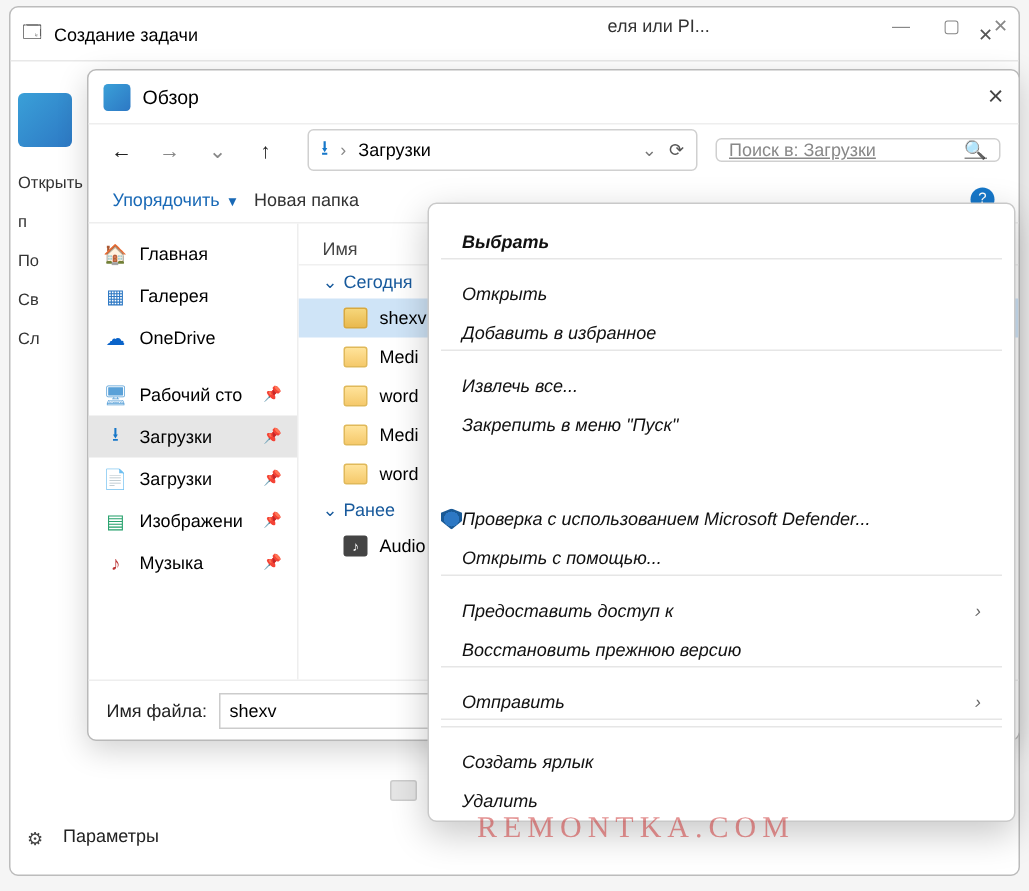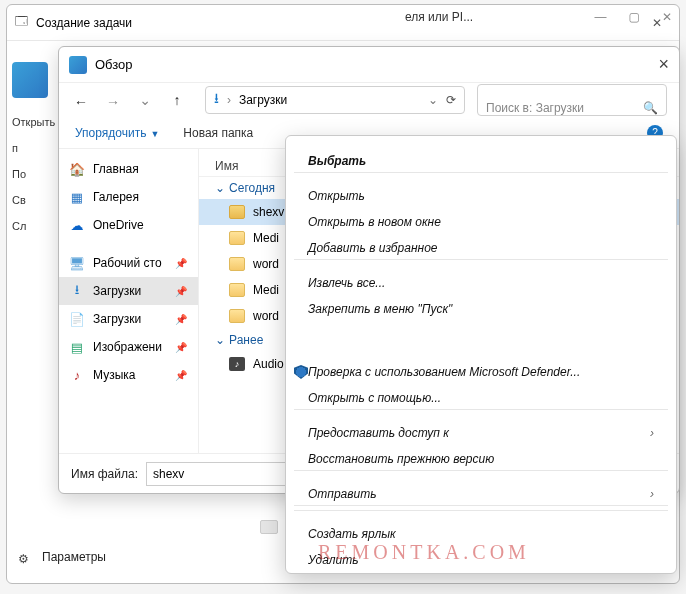--- a/index.html
+++ b/index.html
@@ -28,24 +28,24 @@
 .dlg-titlebar .ttl { margin-left:8px; font-size:13px; }
 .dlg-titlebar .x { margin-left:auto; font-size:18px; color:#444; }
 
 .dlg-nav { height:34px; display:flex; align-items:center; gap:12px; padding:0 12px; }
 .navbtn { width:20px; text-align:center; color:#888; font-size:14px;}
 .navbtn.active{ color:#222;}
 .addr { flex:0 0 260px; height:28px; border:1px solid #d0d0d0; border-radius:4px; display:flex; align-items:center; padding:0 8px; gap:8px; margin-left:6px;}
 .addr .dl{ color:#1677c9; font-size:14px;}
 .addr .chev{ margin-left:auto; color:#777;}
 .addr .ref{ color:#555;}
-.search { flex:1; height:32px; border:1px solid #d0d0d0; border-radius:4px; display:flex; align-items:flex-end; padding:0 8px; color:#888;}
+.search { flex:1; height:16px; border:1px solid #d0d0d0; border-radius:4px; display:flex; align-items:center; padding:0 8px; color:#888;text-decoration:underline;}
 .search .mag{ margin-left:auto;}
 
-.toolbar { height:32px; display:flex; align-items:center; padding:0 16px; gap:24px; border-bottom:1px solid #eee;}
+.toolbar { height:32px; display:flex; align-items:center; padding:0 16px; gap:10px; border-bottom:1px solid #eee;}
 .toolbar .org{ color:#1969b6;}
 .toolbar .org .dd{ font-size:9px; margin-left:4px;}
 .toolbar .nf{ color:#333;}
 .toolbar .help{ margin-left:auto; width:16px; height:16px; border-radius:50%; background:#1677c9; color:#fff; text-align:center; line-height:16px; font-size:10px;}
 
 .dlg-body { flex:1; display:flex; min-height:0;}
 .tree { width:140px; border-right:1px solid #eee; padding:6px 0; overflow:hidden;}
 .tree .item{ display:flex; align-items:center; gap:8px; height:28px; padding:0 10px;}
 .tree .item.sel{ background:#e6e6e6;}
 .tree .item .pin{ margin-left:auto; color:#777; font-size:10px;}
@@ -220,23 +220,20 @@
 
 <div class="ctx" id="ctx">
     <div class="mi bold">
       <span>Выбрать</span>
     </div>
     <div class="sep"></div>
     <div class="mi">
       <span>Открыть</span>
     </div>
     <div class="mi">
-      <span>Открыть в новом окне</span>
-    </div>
-    <div class="mi">
       <span>Добавить в избранное</span>
     </div>
     <div class="sep"></div>
     <div class="mi">
       <span>Извлечь все...</span>
     </div>
     <div class="mi">
       <span>Закрепить в меню "Пуск"</span>
     </div>
     <div class="mi mi-shield">

